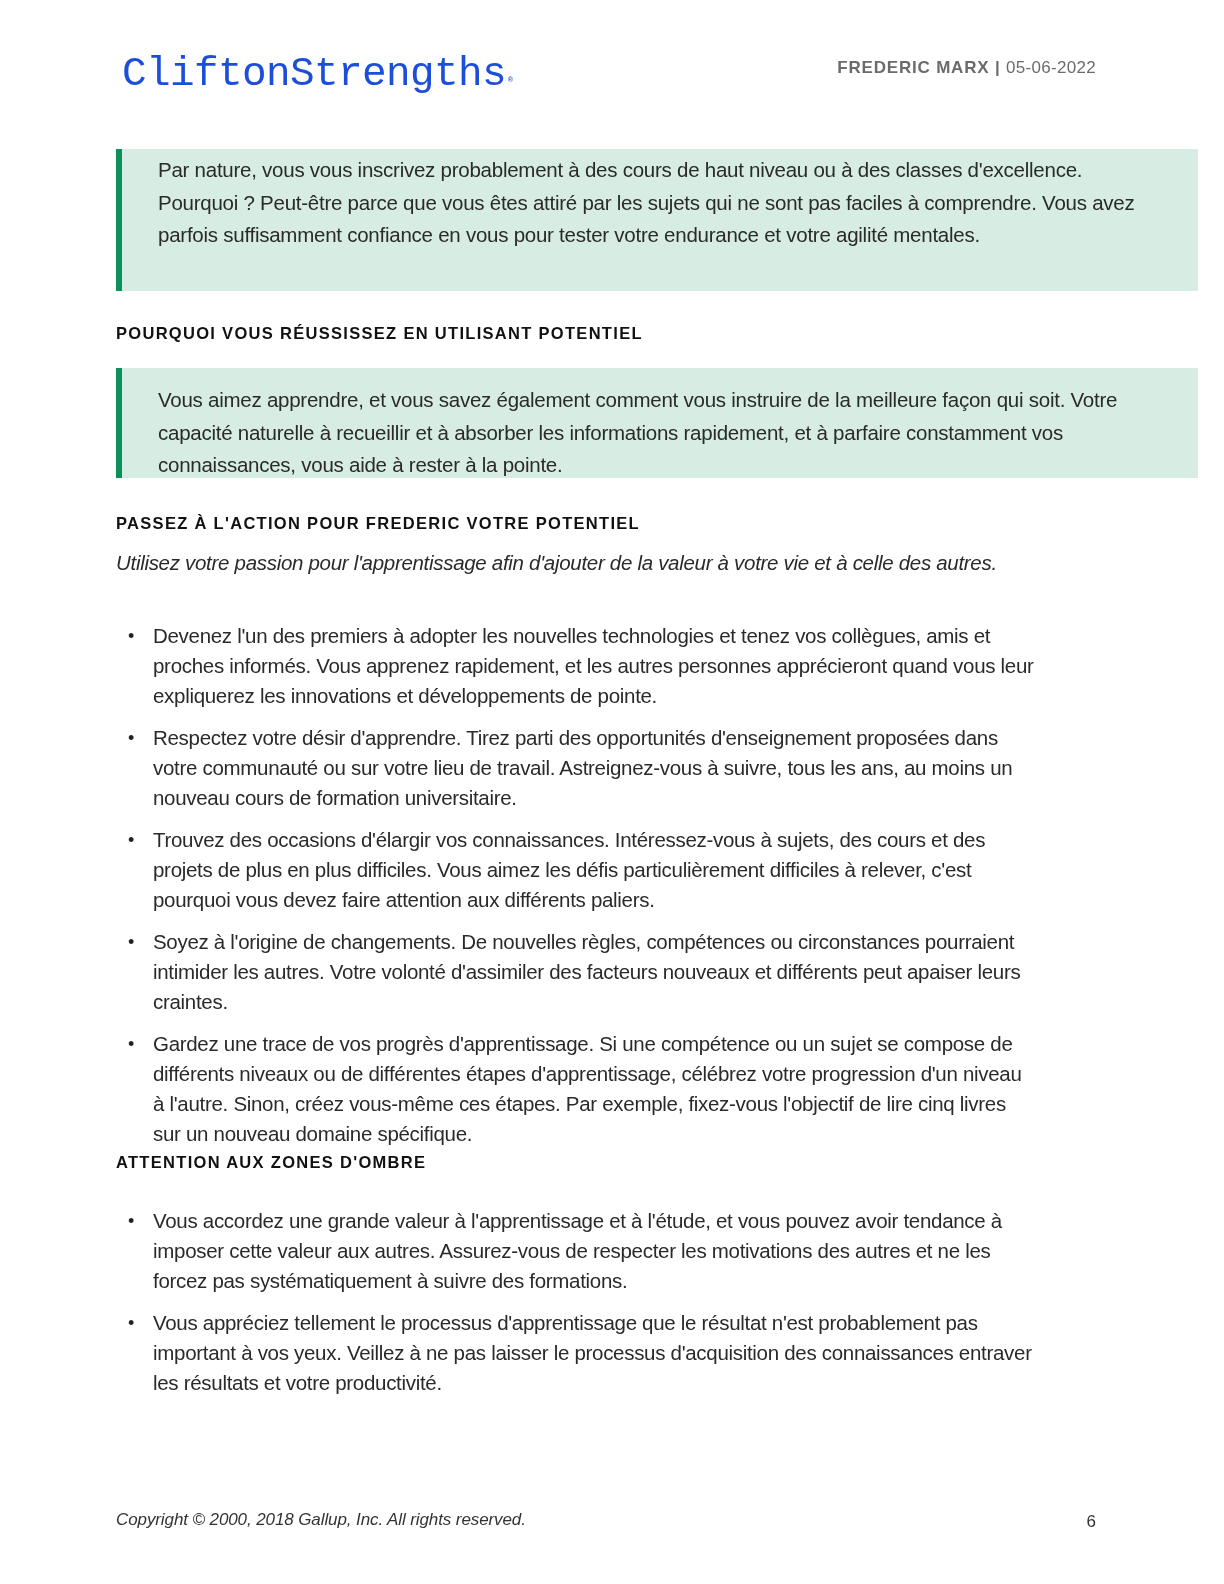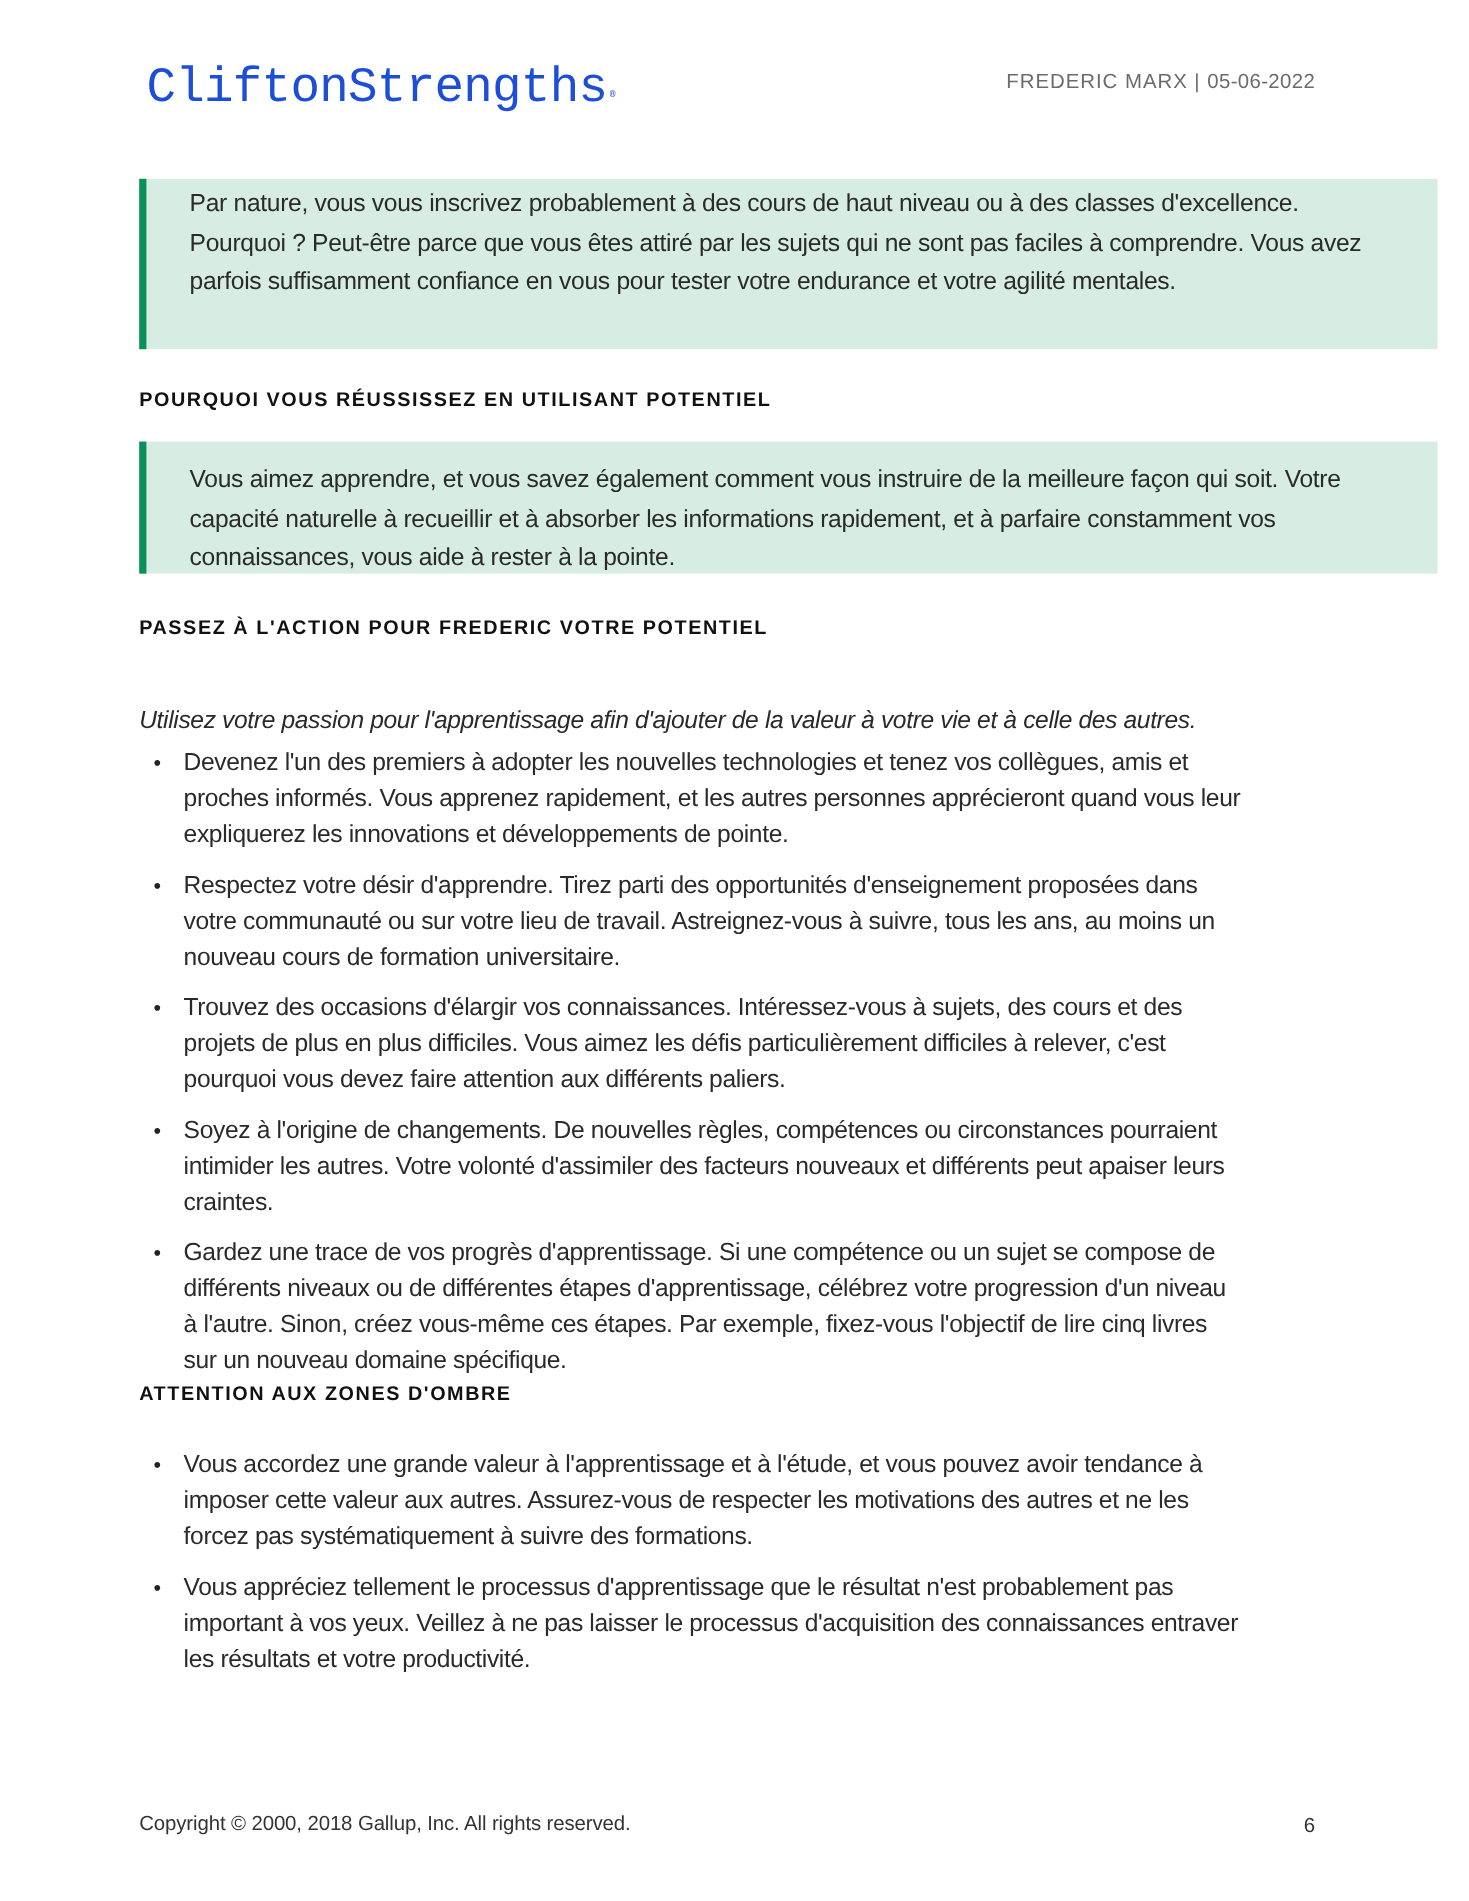--- a/index.html
+++ b/index.html
@@ -12,55 +12,55 @@
       position: absolute; left: 122px; top: 50px;
       font-family: Liberation Mono, monospace;
       font-size: 41px; font-weight: 400; letter-spacing: -0.6px; color: #1d4ed8;
       line-height: 48px;
     }
     .logo sup { font-size: 8px; vertical-align: top; position: relative; top: 6px; margin-left: 2px; }
     .header-meta {
       position: absolute; right: 128px; top: 57px;
       font-size: 17px; color: #6b6b6b; letter-spacing: 0.3px; line-height: 22px;
     }
-    .header-meta .name { font-weight: 400; letter-spacing: 0.8px; }
+    .header-meta .name { font-weight: 700; letter-spacing: 0.8px; }
     .callout {
       position: absolute; left: 116px; width: 1082px;
       background: #d7ece3; border-left: 6px solid #0a9058;
       box-sizing: border-box; padding: 0 60px 0 36px;
       font-size: 20.5px; line-height: 32.7px; color: #2a2a2a; letter-spacing: -0.25px;
     }
     .callout1 { top: 149px; height: 142px; padding-top: 5px; }
     .callout2 { top: 368px; height: 110px; padding-top: 16px; }
     .section-head {
       position: absolute; left: 116px;
       font-size: 16.5px; font-weight: 700; letter-spacing: 1.3px; color: #111111;
     }
     .sh1 { top: 324px; }
     .sh2 { top: 514px; }
     .sh3 { top: 1153px; }
     .intro {
       position: absolute; left: 116px; top: 547px; width: 900px;
-      font-size: 20.5px; line-height: 31.5px; font-style: italic; color: #2a2a2a; letter-spacing: -0.3px; margin-top: 38px;
+      font-size: 20.5px; line-height: 31.5px; font-style: italic; color: #2a2a2a; letter-spacing: -0.3px;
     }
     ul.bullets {
       position: absolute; left: 116px; margin: 0; padding: 0; list-style: none; width: 920px;
     }
     ul.bullets li {
       position: relative; padding-left: 37px; margin-bottom: 12px;
       font-size: 20.5px; line-height: 30px; color: #2a2a2a; letter-spacing: -0.3px;
     }
     ul.bullets li .dot {
       position: absolute; left: 12px; top: 0; font-size: 18px; color: #222;
     }
     .list1 { top: 621px; }
     .list2 { top: 1206px; }
     .footer-copy {
       position: absolute; left: 116px; top: 1510px;
-      font-size: 17px; color: #333333; letter-spacing: -0.1px;
+      font-size: 17px; color: #333333; letter-spacing: -0.1px; font-style: italic;
     }
     .page-num {
       position: absolute; right: 128px; top: 1512px;
       font-size: 17px; color: #333333;
     }
   </style>
 </head>
 <body>
 
 <div class="logo"><span>CliftonStrengths</span><sup>®</sup></div>

